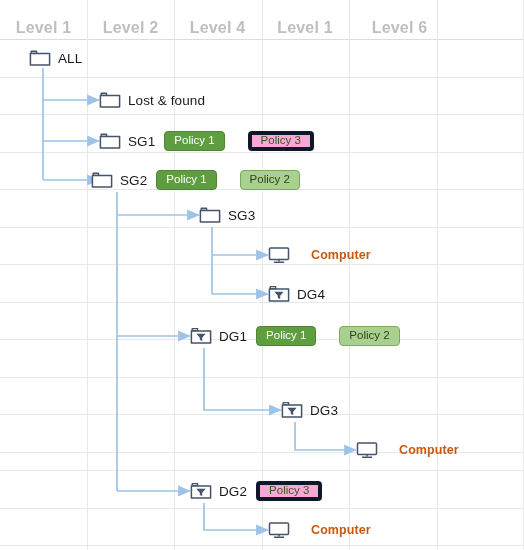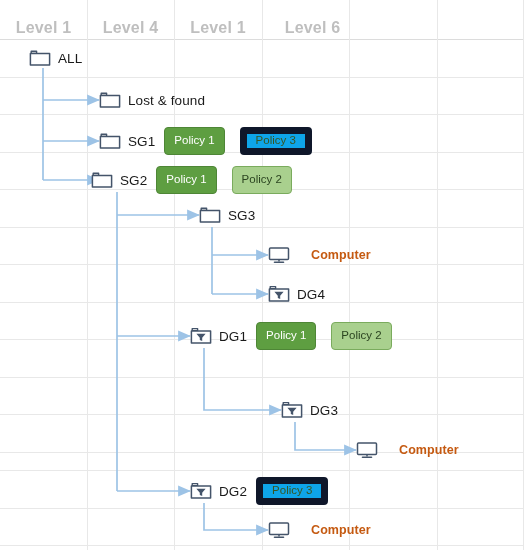--- a/index.html
+++ b/index.html
@@ -103,41 +103,41 @@
   }
   .badges {
     display: flex;
     align-items: center;
     margin-left: 9px;
   }
   .badge {
     display: inline-flex;
     align-items: center;
     justify-content: center;
-    height: 28px;
+    height: 20px;
     padding: 0 9px;
-    margin-right: 15px;
+    margin-right: 23px;
     border-radius: 4px;
     font-size: 11.5px;
     box-sizing: border-box;
     line-height: 1;
   }
   .badge-dark {
     background: #5e9e41;
     border: 1px solid #4e8636;
     color: #ffffff;
   }
   .badge-mid {
     background: #a9d08e;
     border: 1px solid #7aab5d;
     color: #2b4420;
   }
   .badge-light {
-    background: #0ea5e9;
-    border: 7px solid #0f172a;
+    background: #f9a8d4;
+    border: 4px solid #0f172a;
     color: #375623;
   }
 </style>
 </head>
 <body>
 
 <div id="page">
 
   <div id="grid-layer">
     <div class="grid-hline header-sep" style="top:39px"></div>
@@ -159,20 +159,21 @@
     <div class="grid-vline" style="left:87px"></div>
     <div class="grid-vline" style="left:174px"></div>
     <div class="grid-vline" style="left:262px"></div>
     <div class="grid-vline" style="left:349px"></div>
     <div class="grid-vline" style="left:437px"></div>
     <div class="grid-vline" style="left:523px"></div>
   </div>
 
   <div id="header-row">
     <div class="header-cell" style="width:87px">Level 1</div>
+    <div class="header-cell" style="width:87px">Level 2</div>
     <div class="header-cell" style="width:87px">Level 4</div>
     <div class="header-cell" style="width:88px">Level 1</div>
     <div class="header-cell" style="width:101px">Level 6</div>
   </div>
 
   <svg id="connector-layer" width="524" height="550" viewBox="0 0 524 550">
     <defs>
       <marker id="arrow" viewBox="0 0 8 8" refX="7" refY="4" markerWidth="8" markerHeight="8" orient="auto-start-reverse">
         <path d="M0,0.8 L7.5,4 L0,7.2 z" fill="#9dc3e6"></path>
       </marker>

